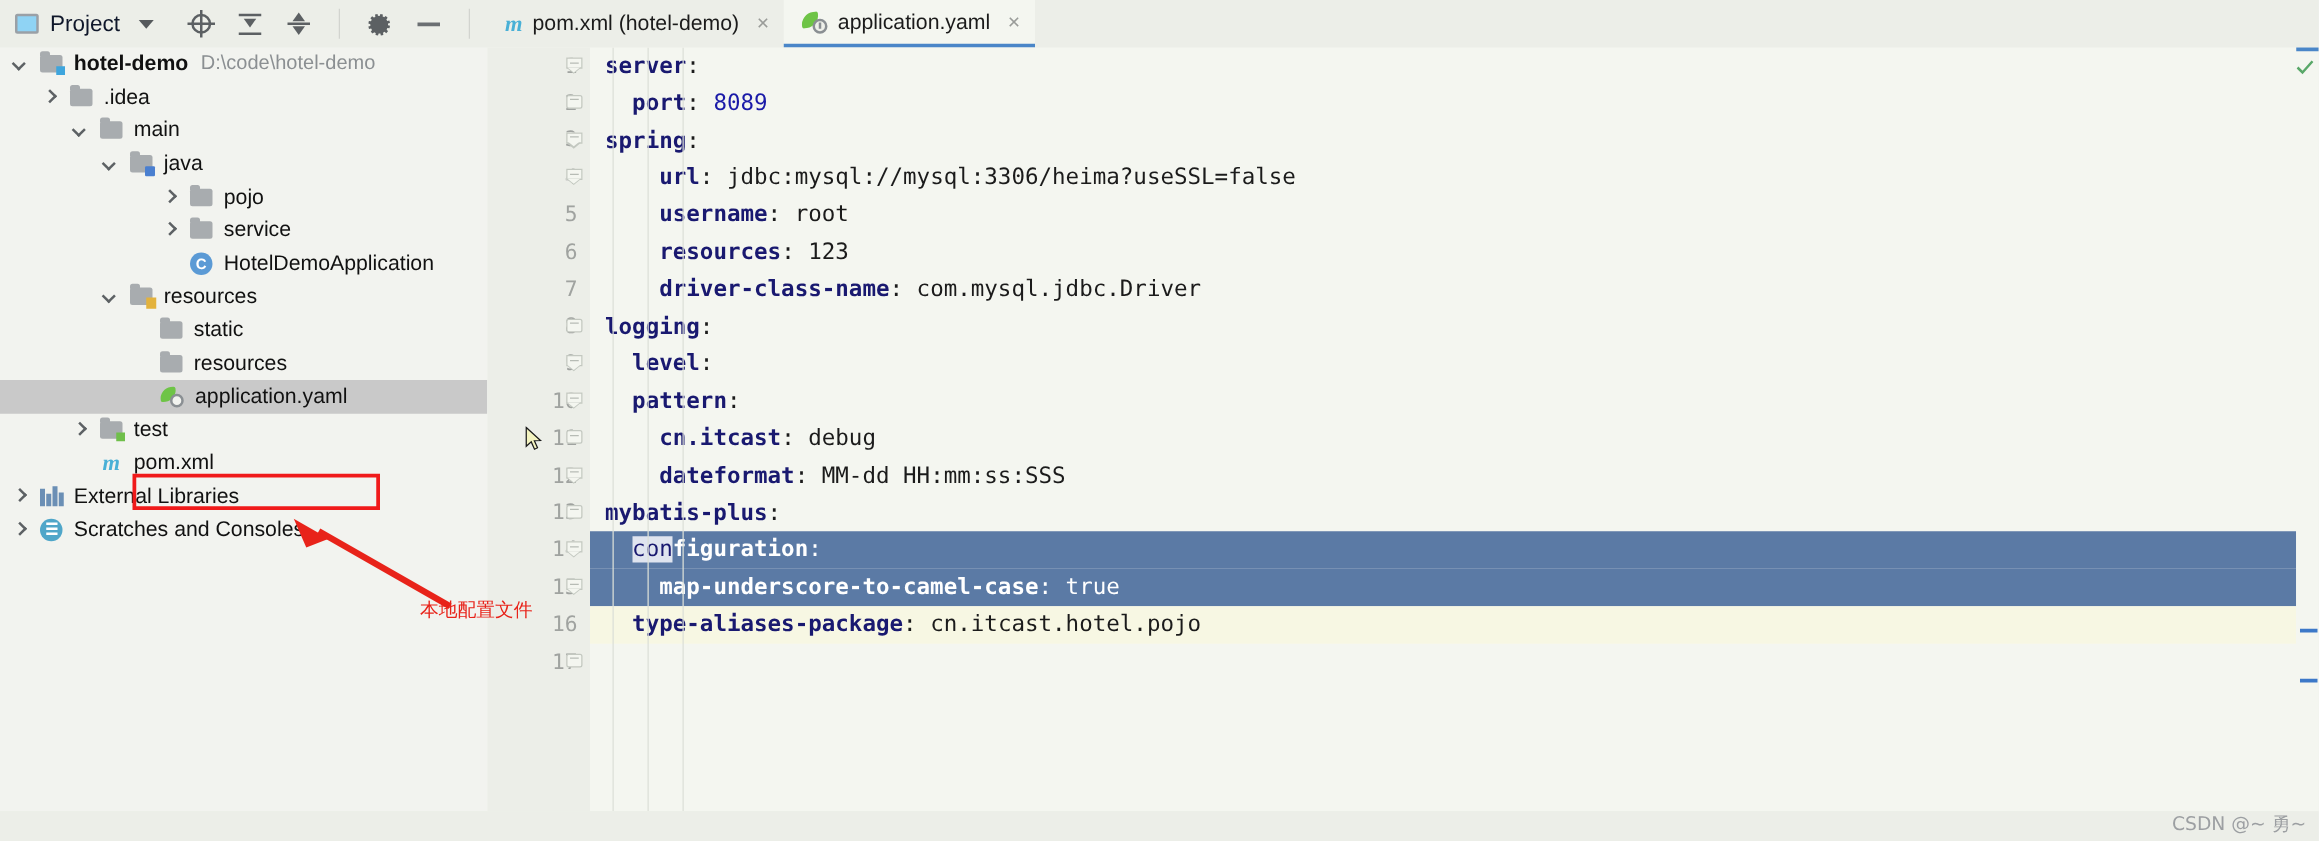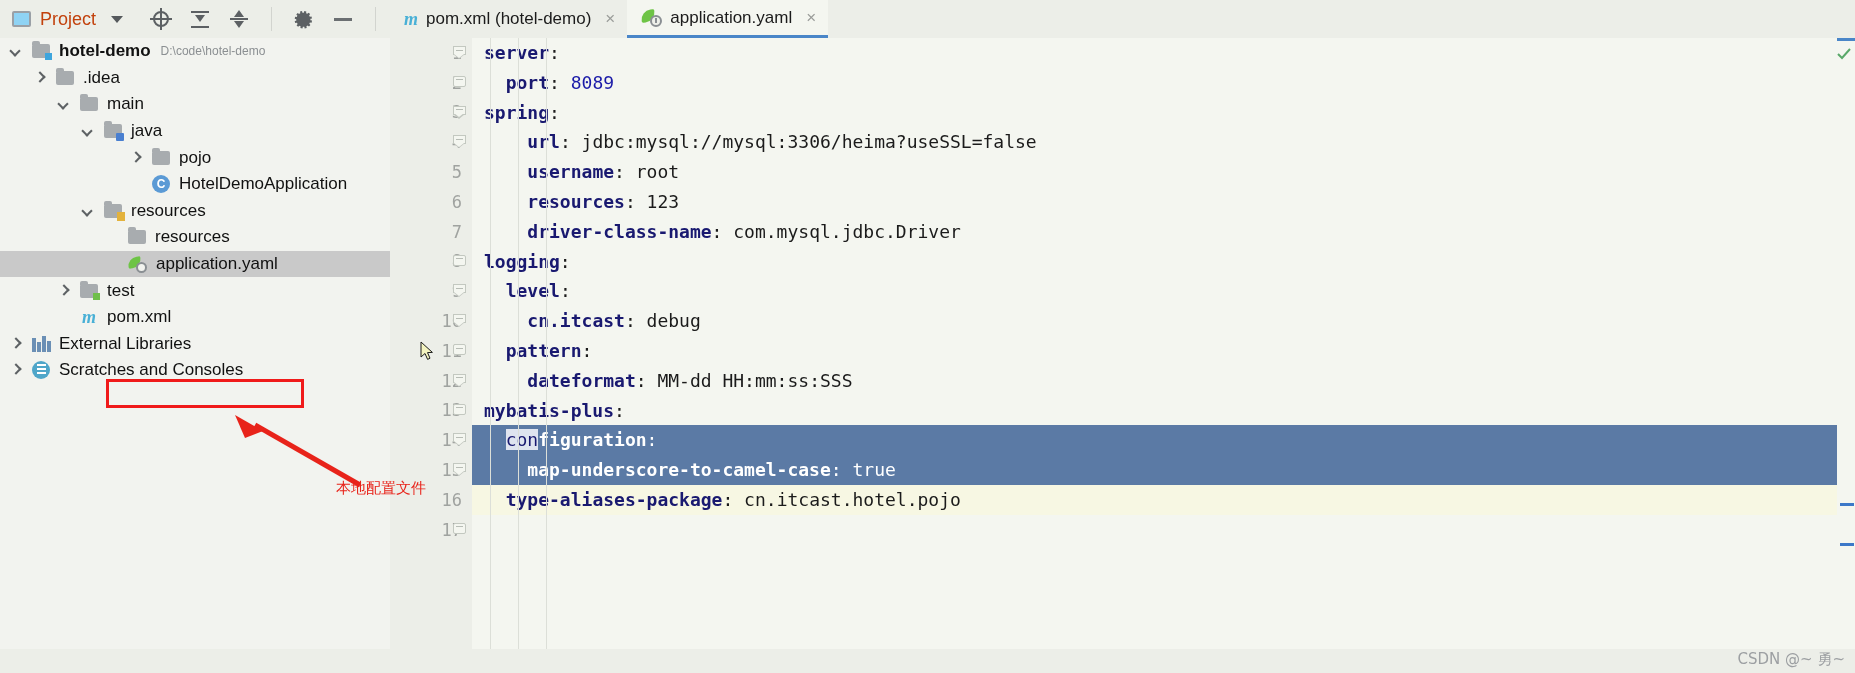--- a/index.html
+++ b/index.html
@@ -10,21 +10,21 @@
     overflow: hidden;
   }
   .app { position: relative; width: 1855px; height: 673px; display: flex; flex-direction: column; background:#eef0ea; }
 
   
   .topbar { height: 38px; display: flex; align-items: stretch; background: #eceee8; flex: 0 0 38px; }
 
   .proj-head { width: 390px; display: flex; align-items: center; padding-left: 12px; background:#eceee8; position:relative; }
   .proj-label { display:flex; align-items:center; gap:9px; }
   .proj-win-icon { width: 19px; height: 16px; border: 2px solid #9aa0a6; background: #8fd3f4; border-radius:2px; }
-  .proj-text { font-size: 18px; color: #c2410c; }
+  .proj-text { font-size: 18px; color: #0f172a; }
   .caret-down { width:0;height:0;border-left:6px solid transparent;border-right:6px solid transparent;border-top:7px solid #55595c; margin-left:6px;}
   .tb-icons { margin-left:auto; display:flex; align-items:center; gap:17px; padding-right:10px; }
   .tb-ic { width:22px; height:22px; position:relative; display:inline-block; }
   .sep-v { width:1px; height:24px; background:#d2d4cf; margin:0 4px; }
 
   
   .ic-target .ring { position:absolute; left:3px; top:3px; width:16px; height:16px; border:2px solid #5c6063; border-radius:50%; }
   .ic-target .h { position:absolute; left:0px; top:10px; width:22px; height:2px; background:#5c6063; }
   .ic-target .v { position:absolute; left:10px; top:0px; width:2px; height:22px; background:#5c6063; }
 
@@ -62,21 +62,21 @@
   .arrow.right:after { content:""; position:absolute; left:4px; top:3px; width:6px; height:6px; border-right:2px solid #5d6164; border-bottom:2px solid #5d6164; transform: rotate(-45deg); }
   .arrow.down:after { content:""; position:absolute; left:3px; top:4px; width:6px; height:6px; border-right:2px solid #5d6164; border-bottom:2px solid #5d6164; transform: rotate(45deg); }
   .folder { width:18px; height:14px; background:#a8acaf; border-radius:2px 2px 2px 2px; position:relative; flex:0 0 18px; }
   .folder:before { content:""; position:absolute; left:0; top:-3px; width:8px; height:4px; background:#a8acaf; border-radius:2px 2px 0 0; }
   .folder.mod:after { content:""; position:absolute; right:-2px; bottom:-2px; width:7px; height:7px; background:#3ea5dd; }
   .folder.src:after { content:""; position:absolute; right:-2px; bottom:-3px; width:8px; height:8px; background:#4a7fd0; border-radius:1px; }
   .folder.res:after { content:""; position:absolute; right:-3px; bottom:-3px; width:8px; height:9px; background:#e3b23c; }
   .folder.test:after { content:""; position:absolute; right:-2px; bottom:-2px; width:7px; height:7px; background:#6fbf4a; }
   .lbl { margin-left:9px; }
   .lbl.bold { font-weight:bold; }
-  .path { margin-left:10px; color:#8b8f92; font-size:12px; }
+  .path { margin-left:10px; color:#8b8f92; font-size:16px; }
   .cls-ic { width:18px; height:18px; border-radius:50%; background:#5b9ad5; color:#fff; font-size:12px; font-weight:bold; display:flex; align-items:center; justify-content:center; flex:0 0 18px; }
   .lib-ic { width:18px; height:16px; position:relative; flex:0 0 18px; }
   .lib-ic i { position:absolute; bottom:0; width:4px; background:#6b8fb5; display:block; }
   .scratch-ic { width:18px; height:18px; border-radius:50%; background:#4fa6c9; position:relative; flex:0 0 18px; }
   .scratch-ic:after { content:""; position:absolute; left:5px; top:3px; width:9px; height:2px; background:#fff; box-shadow:0 4px 0 #fff, 0 8px 0 #fff; }
   .yaml-ic { width:19px; height:17px; position:relative; flex:0 0 19px; }
   .yaml-ic .leaf { position:absolute; left:0; top:1px; width:13px; height:11px; background:#6ec446; border-radius: 11px 2px 11px 2px; transform: rotate(-8deg); }
   .yaml-ic .gearc { position:absolute; right:0; bottom:0; width:11px; height:11px; border:2px solid #8a8f93; border-radius:50%; background:#f2f3ef; }
 
   
@@ -210,31 +210,45 @@
         </div>
         <div class="row">
           <span style="display: inline-block; flex: 0 0 auto; width: 128px;"></span>
           <span class="arrow right"></span>
           <span style="display: inline-block; flex: 0 0 8px; width: 8px;"></span>
           <span class="folder"></span>
           <span class="lbl">pojo</span>
         </div>
         <div class="row">
           <span style="display: inline-block; flex: 0 0 auto; width: 128px;"></span>
+          <span class="arrow right"></span>
+          <span style="display: inline-block; flex: 0 0 8px; width: 8px;"></span>
+          <span class="folder"></span>
+          <span class="lbl">service</span>
+        </div>
+        <div class="row">
+          <span style="display: inline-block; flex: 0 0 auto; width: 128px;"></span>
           <span class="arrow"></span>
           <span style="display: inline-block; flex: 0 0 8px; width: 8px;"></span>
           <span class="cls-ic">C</span>
           <span class="lbl">HotelDemoApplication</span>
         </div>
         <div class="row">
           <span style="display: inline-block; flex: 0 0 auto; width: 80px;"></span>
           <span class="arrow down"></span>
           <span style="display: inline-block; flex: 0 0 8px; width: 8px;"></span>
           <span class="folder res"></span>
           <span class="lbl">resources</span>
+        </div>
+        <div class="row">
+          <span style="display: inline-block; flex: 0 0 auto; width: 104px;"></span>
+          <span class="arrow"></span>
+          <span style="display: inline-block; flex: 0 0 8px; width: 8px;"></span>
+          <span class="folder"></span>
+          <span class="lbl">static</span>
         </div>
         <div class="row">
           <span style="display: inline-block; flex: 0 0 auto; width: 104px;"></span>
           <span class="arrow"></span>
           <span style="display: inline-block; flex: 0 0 8px; width: 8px;"></span>
           <span class="folder"></span>
           <span class="lbl">resources</span>
         </div>
         <div class="row sel">
           <span style="display: inline-block; flex: 0 0 auto; width: 104px;"></span>
@@ -366,22 +380,22 @@
       <div class="code" id="code">
           <div class="cline"><span class="pl"></span><span class="k">server</span><span class="pl">:</span></div>
           <div class="cline"><span class="pl">  </span><span class="k">port</span><span class="pl">:</span><span class="num"> 8089</span></div>
           <div class="cline"><span class="pl"></span><span class="k">spring</span><span class="pl">:</span></div>
           <div class="cline"><span class="pl">    </span><span class="k">url</span><span class="pl">:</span><span class="pl"> jdbc:mysql://mysql:3306/heima?useSSL=false</span></div>
           <div class="cline"><span class="pl">    </span><span class="k">username</span><span class="pl">:</span><span class="pl"> root</span></div>
           <div class="cline"><span class="pl">    </span><span class="k">resources</span><span class="pl">:</span><span class="pl"> 123</span></div>
           <div class="cline"><span class="pl">    </span><span class="k">driver-class-name</span><span class="pl">:</span><span class="pl"> com.mysql.jdbc.Driver</span></div>
           <div class="cline"><span class="pl"></span><span class="k">logging</span><span class="pl">:</span></div>
           <div class="cline"><span class="pl">  </span><span class="k">level</span><span class="pl">:</span></div>
+          <div class="cline"><span class="pl">  </span><span class="k">pattern</span><span class="pl">:</span></div>
           <div class="cline"><span class="pl">    </span><span class="k">cn.itcast</span><span class="pl">:</span><span class="pl"> debug</span></div>
-          <div class="cline"><span class="pl">  </span><span class="k">pattern</span><span class="pl">:</span></div>
           <div class="cline"><span class="pl">    </span><span class="k">dateformat</span><span class="pl">:</span><span class="pl"> MM-dd HH:mm:ss:SSS</span></div>
           <div class="cline"><span class="pl"></span><span class="k">mybatis-plus</span><span class="pl">:</span></div>
           <div class="cline sel-row"><span class="pl">  </span><span class="pre">con</span><span class="k">figuration</span><span class="pl">:</span></div>
           <div class="cline sel-row"><span class="pl">    </span><span class="k">map-underscore-to-camel-case</span><span class="pl">:</span><span class="pl"> true</span></div>
           <div class="cline cur-row"><span class="pl">  </span><span class="k">type-aliases-package</span><span class="pl">:</span><span class="pl"> cn.itcast.hotel.pojo</span></div>
           <div class="indent-guide" style="left: 18px;"></div>
           <div class="indent-guide" style="left: 46px;"></div>
           <div class="indent-guide" style="left: 74px;"></div>
         </div>
       <div class="rightbar">

